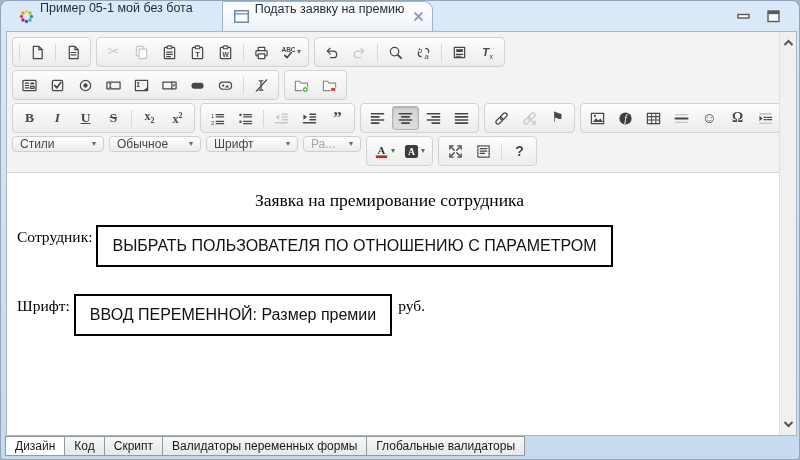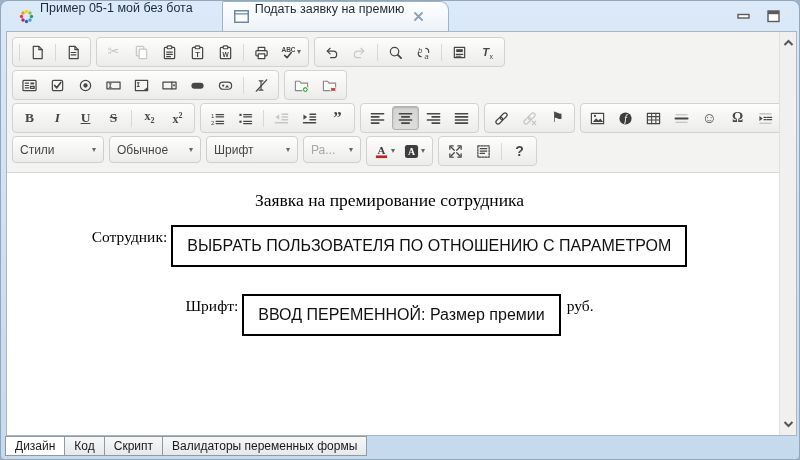--- a/index.html
+++ b/index.html
@@ -11,21 +11,21 @@
     border:1px solid #93a7bc;border-radius:8px 8px 4px 4px;
   }
   
   #tabbar{position:absolute;left:0;top:0;right:0;height:30px;display:flex;align-items:stretch;padding-left:7px;}
   #tabs{display:flex;align-items:stretch;}
   .tab{display:flex;gap:6px;padding:0 11px;font-size:12.5px;color:#1d2b3a;cursor:default;white-space:nowrap;}
   .tab .ic{display:flex;align-items:center;}
   .tab.active{
     background:linear-gradient(180deg,#fefefe 0%,#f2f6fb 75%,#ecf2f9 100%);
     border:1px solid #9db3c9;border-bottom:none;border-radius:2px 9px 0 0;
-    margin-left:18px;padding-right:24px;
+    margin-left:18px;padding-right:8px;
   }
   .tab-close{display:flex;align-items:center;margin-left:3px;}
   #wincontrols{margin-left:auto;display:flex;align-items:center;gap:12px;padding-right:16px;}
   .winbtn{display:flex;align-items:center;justify-content:center;width:18px;height:18px;}
   
   #panel{
     position:absolute;left:5px;top:30px;width:791px;height:405px;
     background:#fff;border:1px solid #aab6c2;display:flex;flex-direction:column;
   }
   #toolbar{
@@ -44,33 +44,33 @@
     color:#474747;cursor:default;
   }
   .tb-btn.on{background:linear-gradient(180deg,#d4d4d2,#dededc);border-color:#b2b2b0;box-shadow:inset 0 1px 2px rgba(0,0,0,.18);}
   .tb-btn.dis{color:#c7c7c5;}
   .tb-label{font-size:12px;color:#474747;padding:0 2px;}
   .tb-sep{width:1px;height:17px;background:#d8d8d6;margin:0 3px;flex:0 0 auto;}
   .tg{font-family:"Liberation Serif",serif;font-size:13px;line-height:1;color:inherit;}
   .tg sub{font-size:8px;} .tg sup{font-size:8px;}
   .caret{font-size:8px;color:#666;line-height:1;}
   .combo{
-    display:flex;align-items:center;justify-content:space-between;height:27px;padding:0 7px;
+    display:flex;align-items:center;justify-content:space-between;height:16px;padding:0 7px;
     border:1px solid #cfcfcd;border-radius:4px;
     background:linear-gradient(180deg,#fefefe,#ececea);cursor:default;
   }
   .combo-label{font-size:12px;color:#474747;}
   .combo-label.muted{color:#a8a8a6;}
   
   #canvas{
     flex:1 1 auto;background:#fff;overflow:hidden;
     padding:9px 34px 0 10px;font-family:"Liberation Serif",serif;color:#000;
   }
   #doc-title{text-align:center;font-weight:normal;font-size:17.5px;margin:8px 0 14px 0;}
-  .doc-par{margin:0 0 27px 0;font-size:15.5px;line-height:1.25;white-space:nowrap;text-align:center;}
+  .doc-par{margin:0 0 27px 0;font-size:15.5px;line-height:1.25;white-space:nowrap;}
   .ph-box{
     display:inline-block;border:2px solid #000;background:#fff;
     padding:9px 14px;margin-left:4px;vertical-align:-9px;
     font-family:"Liberation Sans",sans-serif;font-size:16px;color:#111;
   }
   .doc-suffix{margin-left:6px;}
   
   #vscroll{
     position:absolute;top:0;right:0;width:17px;height:403px;
     background:#f0f0ee;border-left:1px solid #e0e0de;
@@ -664,14 +664,17 @@
       </div>
       <div class="btab">
         <span>Код</span>
       </div>
       <div class="btab">
         <span>Скрипт</span>
       </div>
       <div class="btab">
         <span>Валидаторы переменных формы</span>
       </div>
+      <div class="btab">
+        <span>Глобальные валидаторы</span>
+      </div>
     </div>
 </div>
 
 </body></html>

